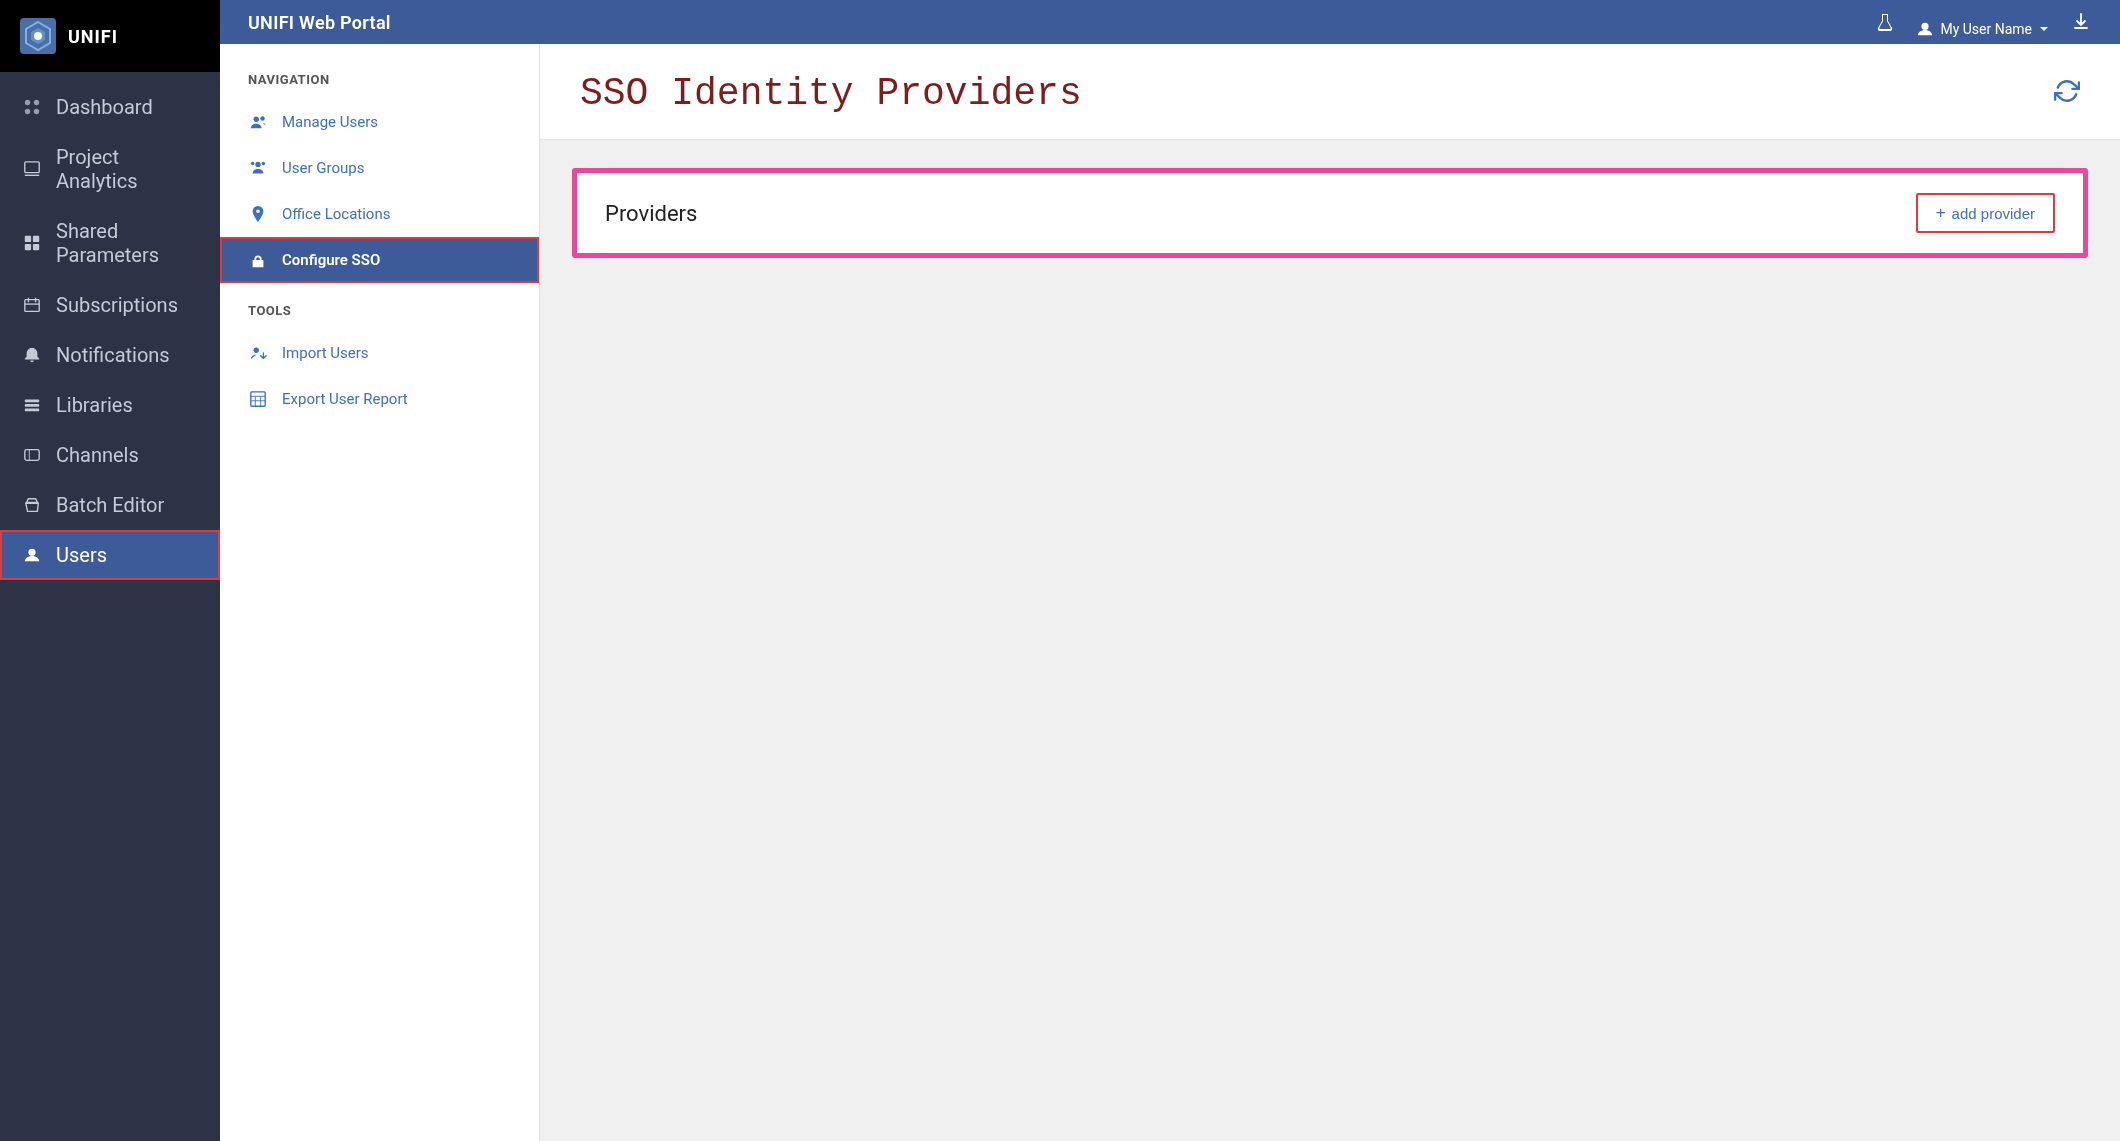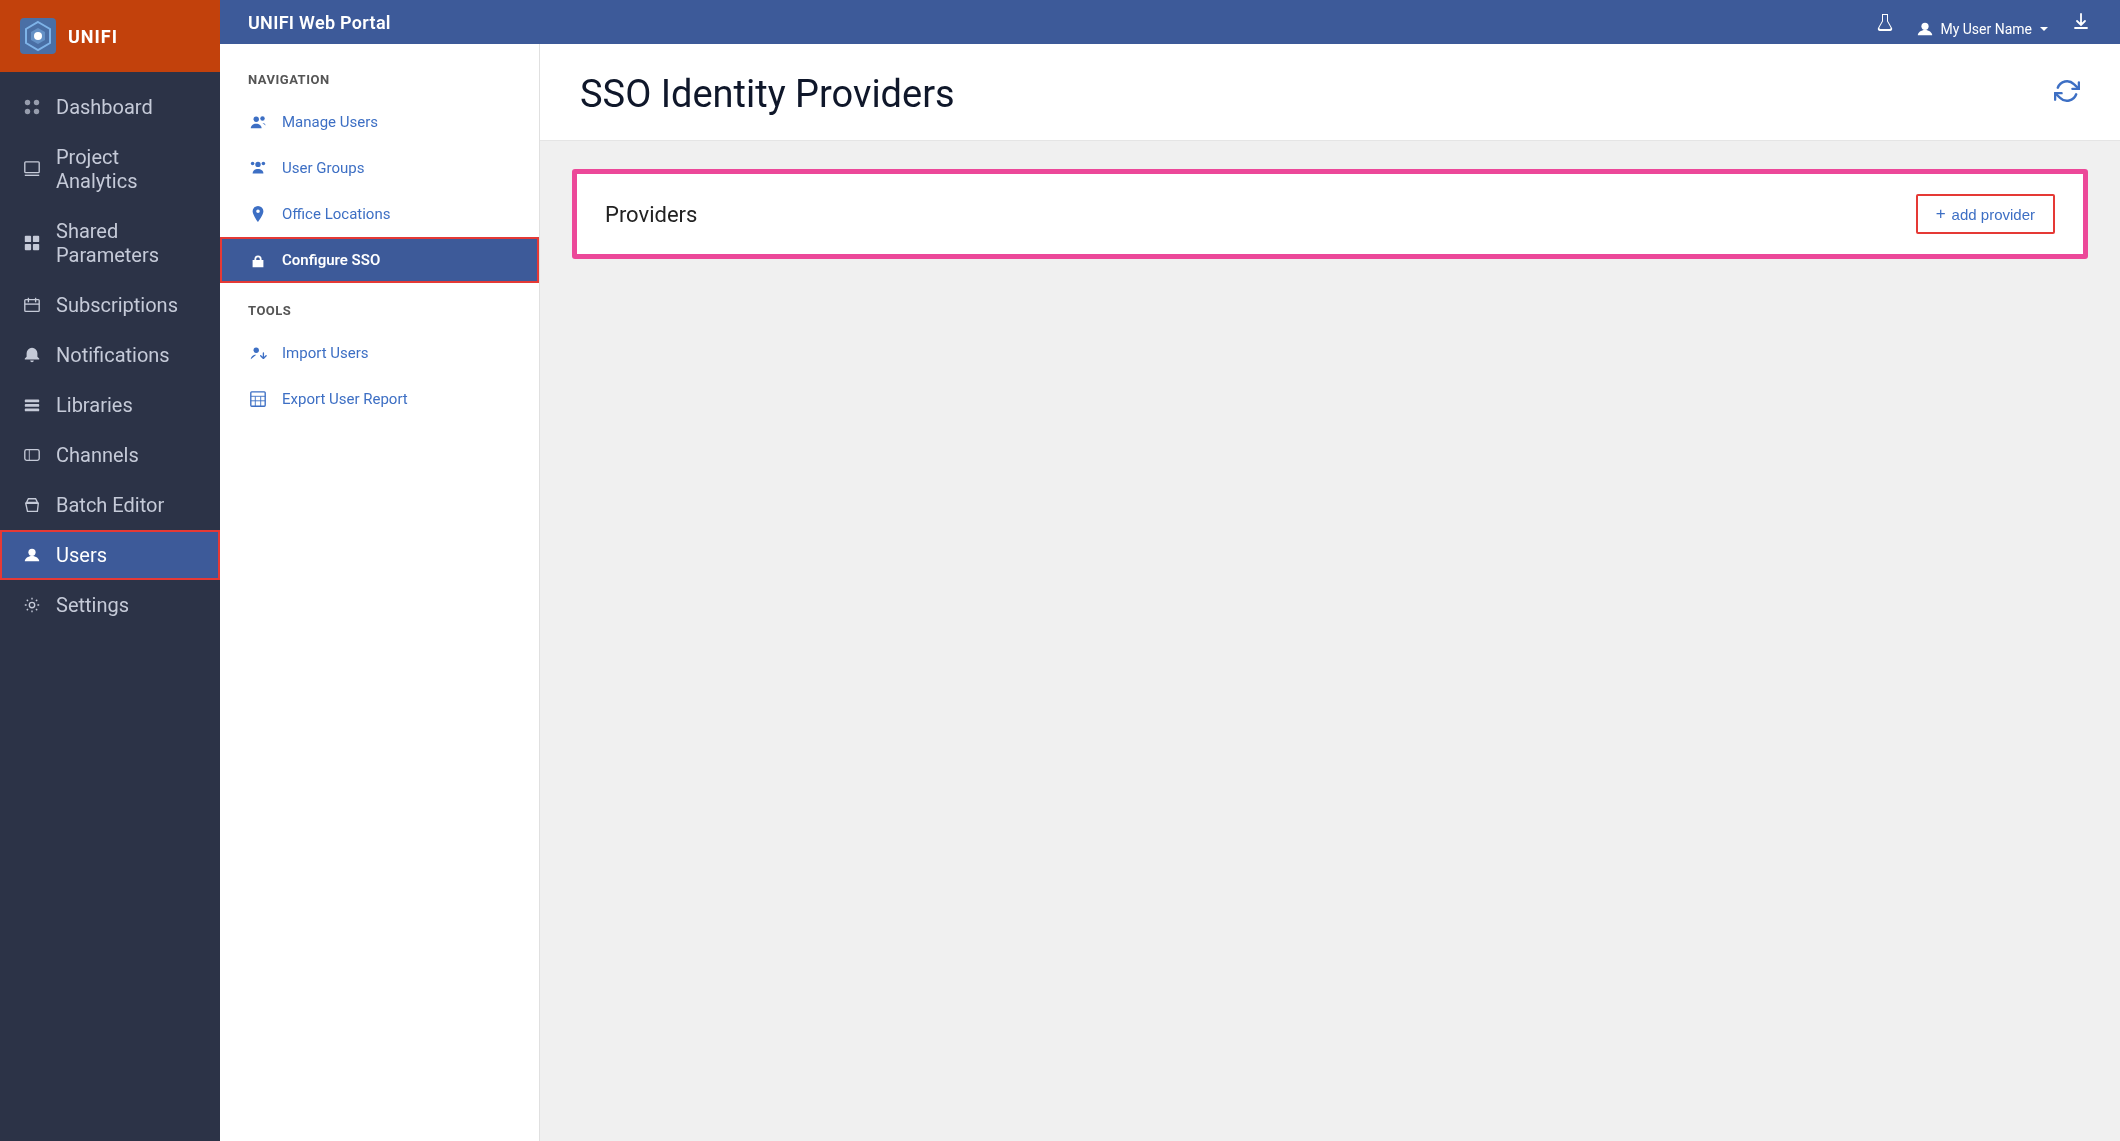--- a/index.html
+++ b/index.html
@@ -13,21 +13,21 @@
       color: #fff;
       display: flex;
       flex-direction: column;
       height: 100vh;
     }
     .sidebar-logo {
       display: flex;
       align-items: center;
       gap: 12px;
       padding: 18px 20px;
-      background: #c2410c;
+      background: #000000;
     }
     .logo-icon {
       width: 36px;
       height: 36px;
     }
     .logo-text {
       font-size: 18px;
       font-weight: 700;
       color: #fff;
       letter-spacing: 1px;
@@ -181,21 +181,22 @@
       background: #fff;
       padding: 28px 40px 24px 40px;
       display: flex;
       align-items: center;
       justify-content: space-between;
       border-bottom: 1px solid #e5e5e5;
     }
     .page-title {
       font-size: 38px;
       font-weight: 400;
-      color: #0f172a;
+      color: #7f1d1d;
+      font-family: Liberation Mono, monospace;
     }
     .refresh-icon {
       font-size: 24px;
       color: #3d6fc4;
       cursor: pointer;
     }
     .page-body {
       flex: 1;
       padding: 28px 32px;
     }
@@ -334,29 +335,20 @@
     <div class="sidebar-item active active-highlight">
       <span class="nav-icon">
         <svg width="18" height="18" viewBox="0 0 20 20" fill="currentColor">
             <circle cx="10" cy="7" r="4"></circle>
             <path d="M2 17c0-3.3 3.6-6 8-6s8 2.7 8 6"></path>
           </svg>
       </span>
       <span>Users</span>
     </div>
 
-    <div class="sidebar-item">
-      <span class="nav-icon">
-        <svg width="18" height="18" viewBox="0 0 20 20" fill="currentColor">
-            <circle cx="10" cy="10" r="3" fill="none" stroke="currentColor" stroke-width="1.5"></circle>
-            <path d="M10 2v2M10 16v2M2 10h2M16 10h2M4.2 4.2l1.4 1.4M14.4 14.4l1.4 1.4M4.2 15.8l1.4-1.4M14.4 5.6l1.4-1.4" stroke="currentColor" stroke-width="1.5"></path>
-          </svg>
-      </span>
-      <span>Settings</span>
-    </div>
   </nav>
 </div>
 
 <div class="main-area">
 
   <div class="topbar">
     <span class="topbar-title">UNIFI Web Portal</span>
     <div class="topbar-right">
       <span class="topbar-icon">
         <svg width="20" height="20" viewBox="0 0 20 20" fill="currentColor">

